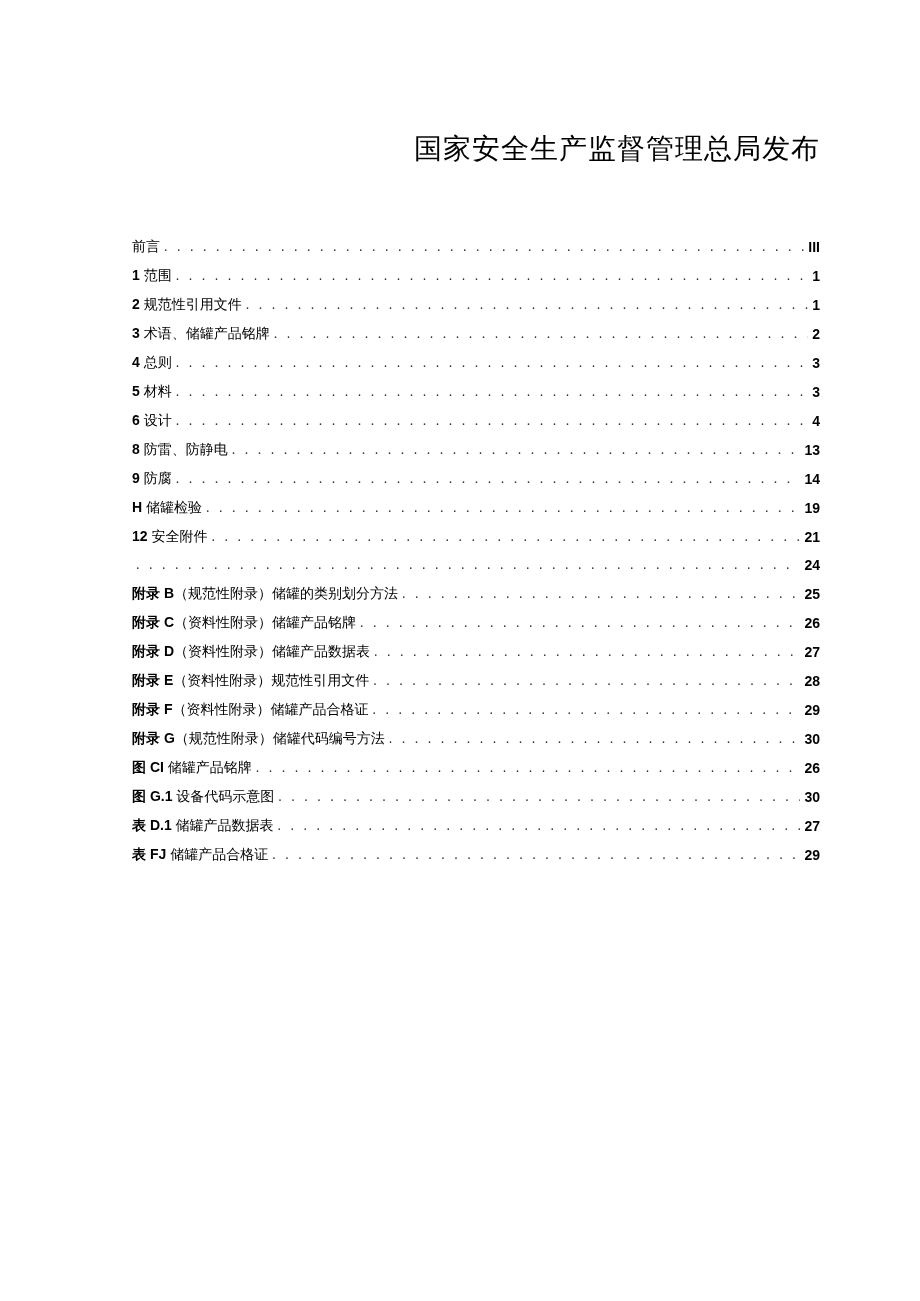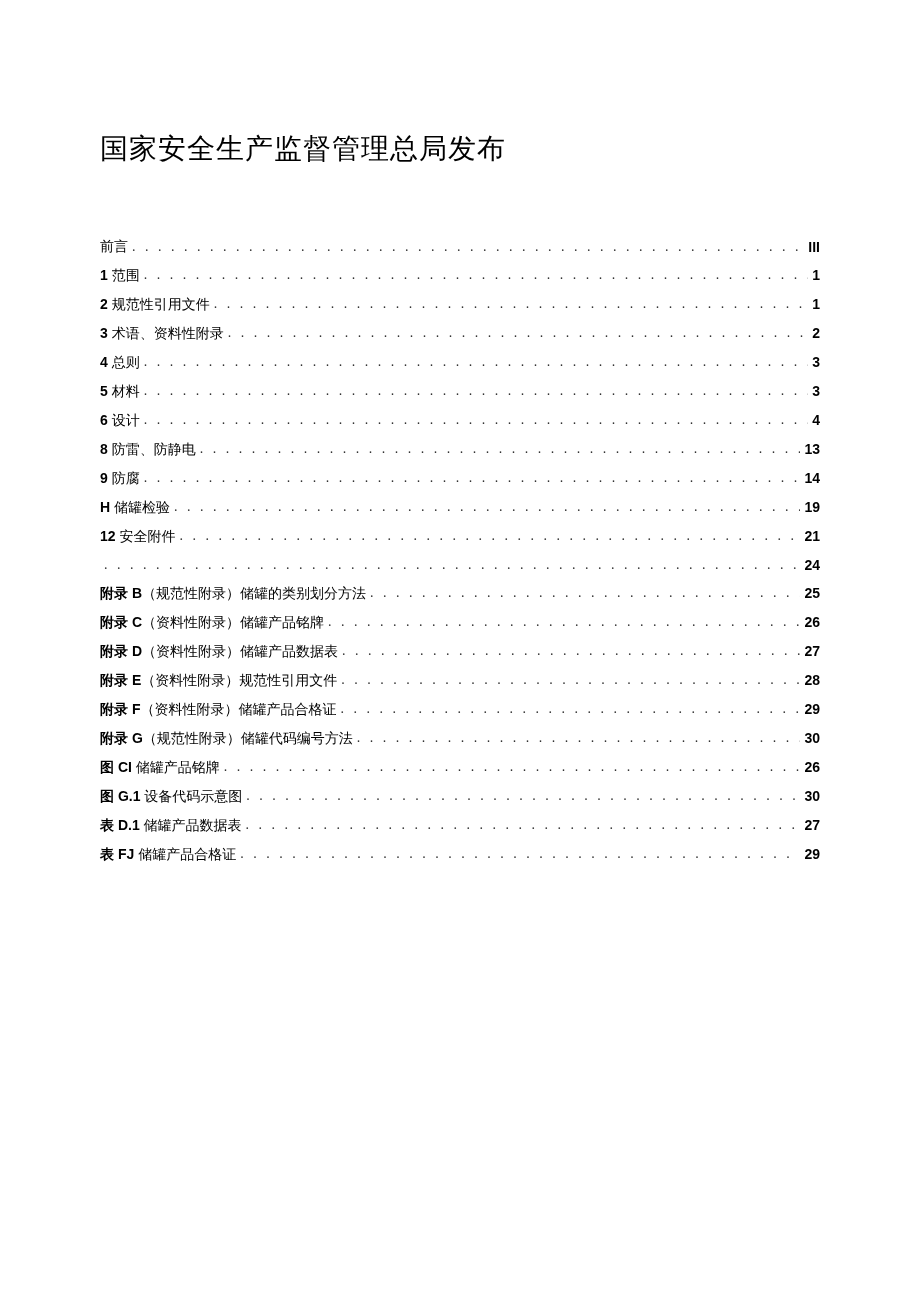--- a/index.html
+++ b/index.html
@@ -8,35 +8,36 @@
       box-sizing: border-box;
     }
     body {
       width: 920px;
       height: 1301px;
       background: #ffffff;
       font-family: "SimSun", "宋体", serif;
       padding: 130px 100px 0 100px;
     }
     .title {
-      text-align: left;
+      text-align: right;
       font-size: 28px;
       font-weight: normal;
       margin-bottom: 65px;
       letter-spacing: 1px;
     }
     .toc {
       font-size: 14px;
       line-height: 2.0;
     }
     .toc-row {
       display: flex;
-      align-items: flex-start;
+      align-items: flex-end;
       white-space: nowrap;
       margin-bottom: 0px;
+      margin-left: 32px;
     }
     .toc-label {
       flex-shrink: 0;
     }
     .toc-dots {
       flex: 1;
       overflow: hidden;
       letter-spacing: 3px;
       color: #333;
       margin: 0 4px;
@@ -69,21 +70,21 @@
       <span class="toc-label"><span class="bold-prefix">1 </span><span>范围</span></span>
       <span class="toc-dots"></span>
       <span class="toc-page">1</span>
     </div>
     <div class="toc-row">
       <span class="toc-label"><span class="bold-prefix">2 </span><span>规范性引用文件</span></span>
       <span class="toc-dots"></span>
       <span class="toc-page">1</span>
     </div>
     <div class="toc-row">
-      <span class="toc-label"><span class="bold-prefix">3 </span><span>术语、资料性附录</span></span>
+      <span class="toc-label"><span class="bold-prefix">3 </span><span>术语、储罐产品铭牌</span></span>
       <span class="toc-dots"></span>
       <span class="toc-page">2</span>
     </div>
     <div class="toc-row">
       <span class="toc-label"><span class="bold-prefix">4 </span><span>总则</span></span>
       <span class="toc-dots"></span>
       <span class="toc-page">3</span>
     </div>
     <div class="toc-row">
       <span class="toc-label"><span class="bold-prefix">5 </span><span>材料</span></span>

